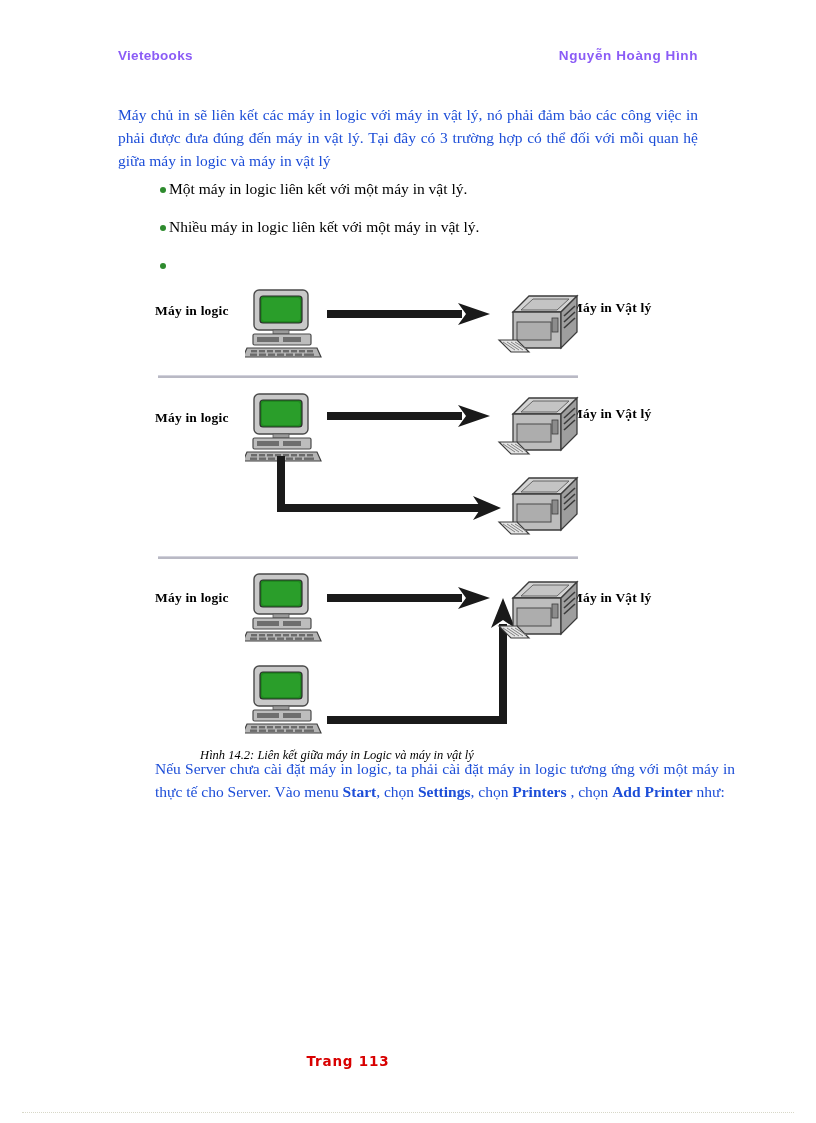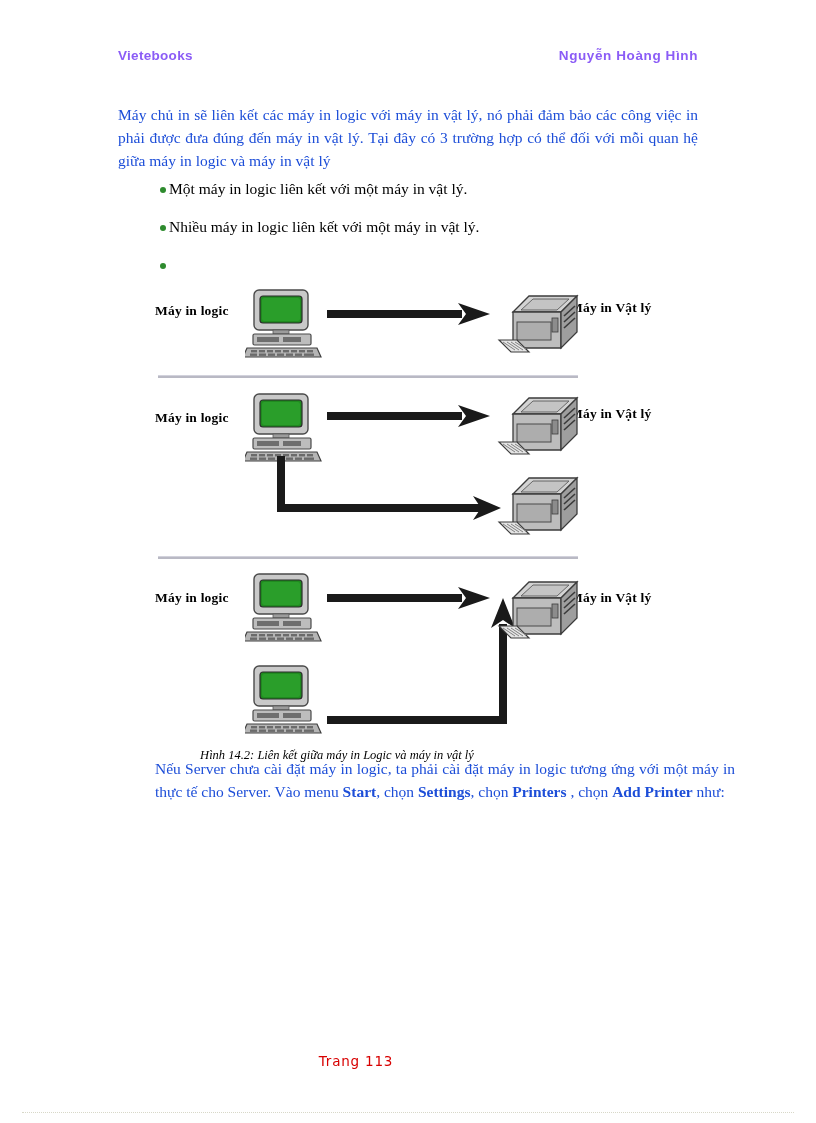--- a/index.html
+++ b/index.html
@@ -139,25 +139,24 @@
   }
 
   
   .footer {
     position: absolute;
     left: 0;
     top: 1053px;
     width: 696px;
     text-align: center;
     font-family: "DejaVu Sans", sans-serif;
-    font-weight: normal;
+    font-weight: bold;
     font-size: 13.5px;
     color: #d80000;
     letter-spacing: 0.8px;
-    padding-left: 8px;
   }
   .bottom-rule {
     position: absolute;
     left: 22px;
     top: 1112px;
     width: 772px;
     border-top: 1px dotted #d8d8c8;
     height: 0;
   }
 </style>

